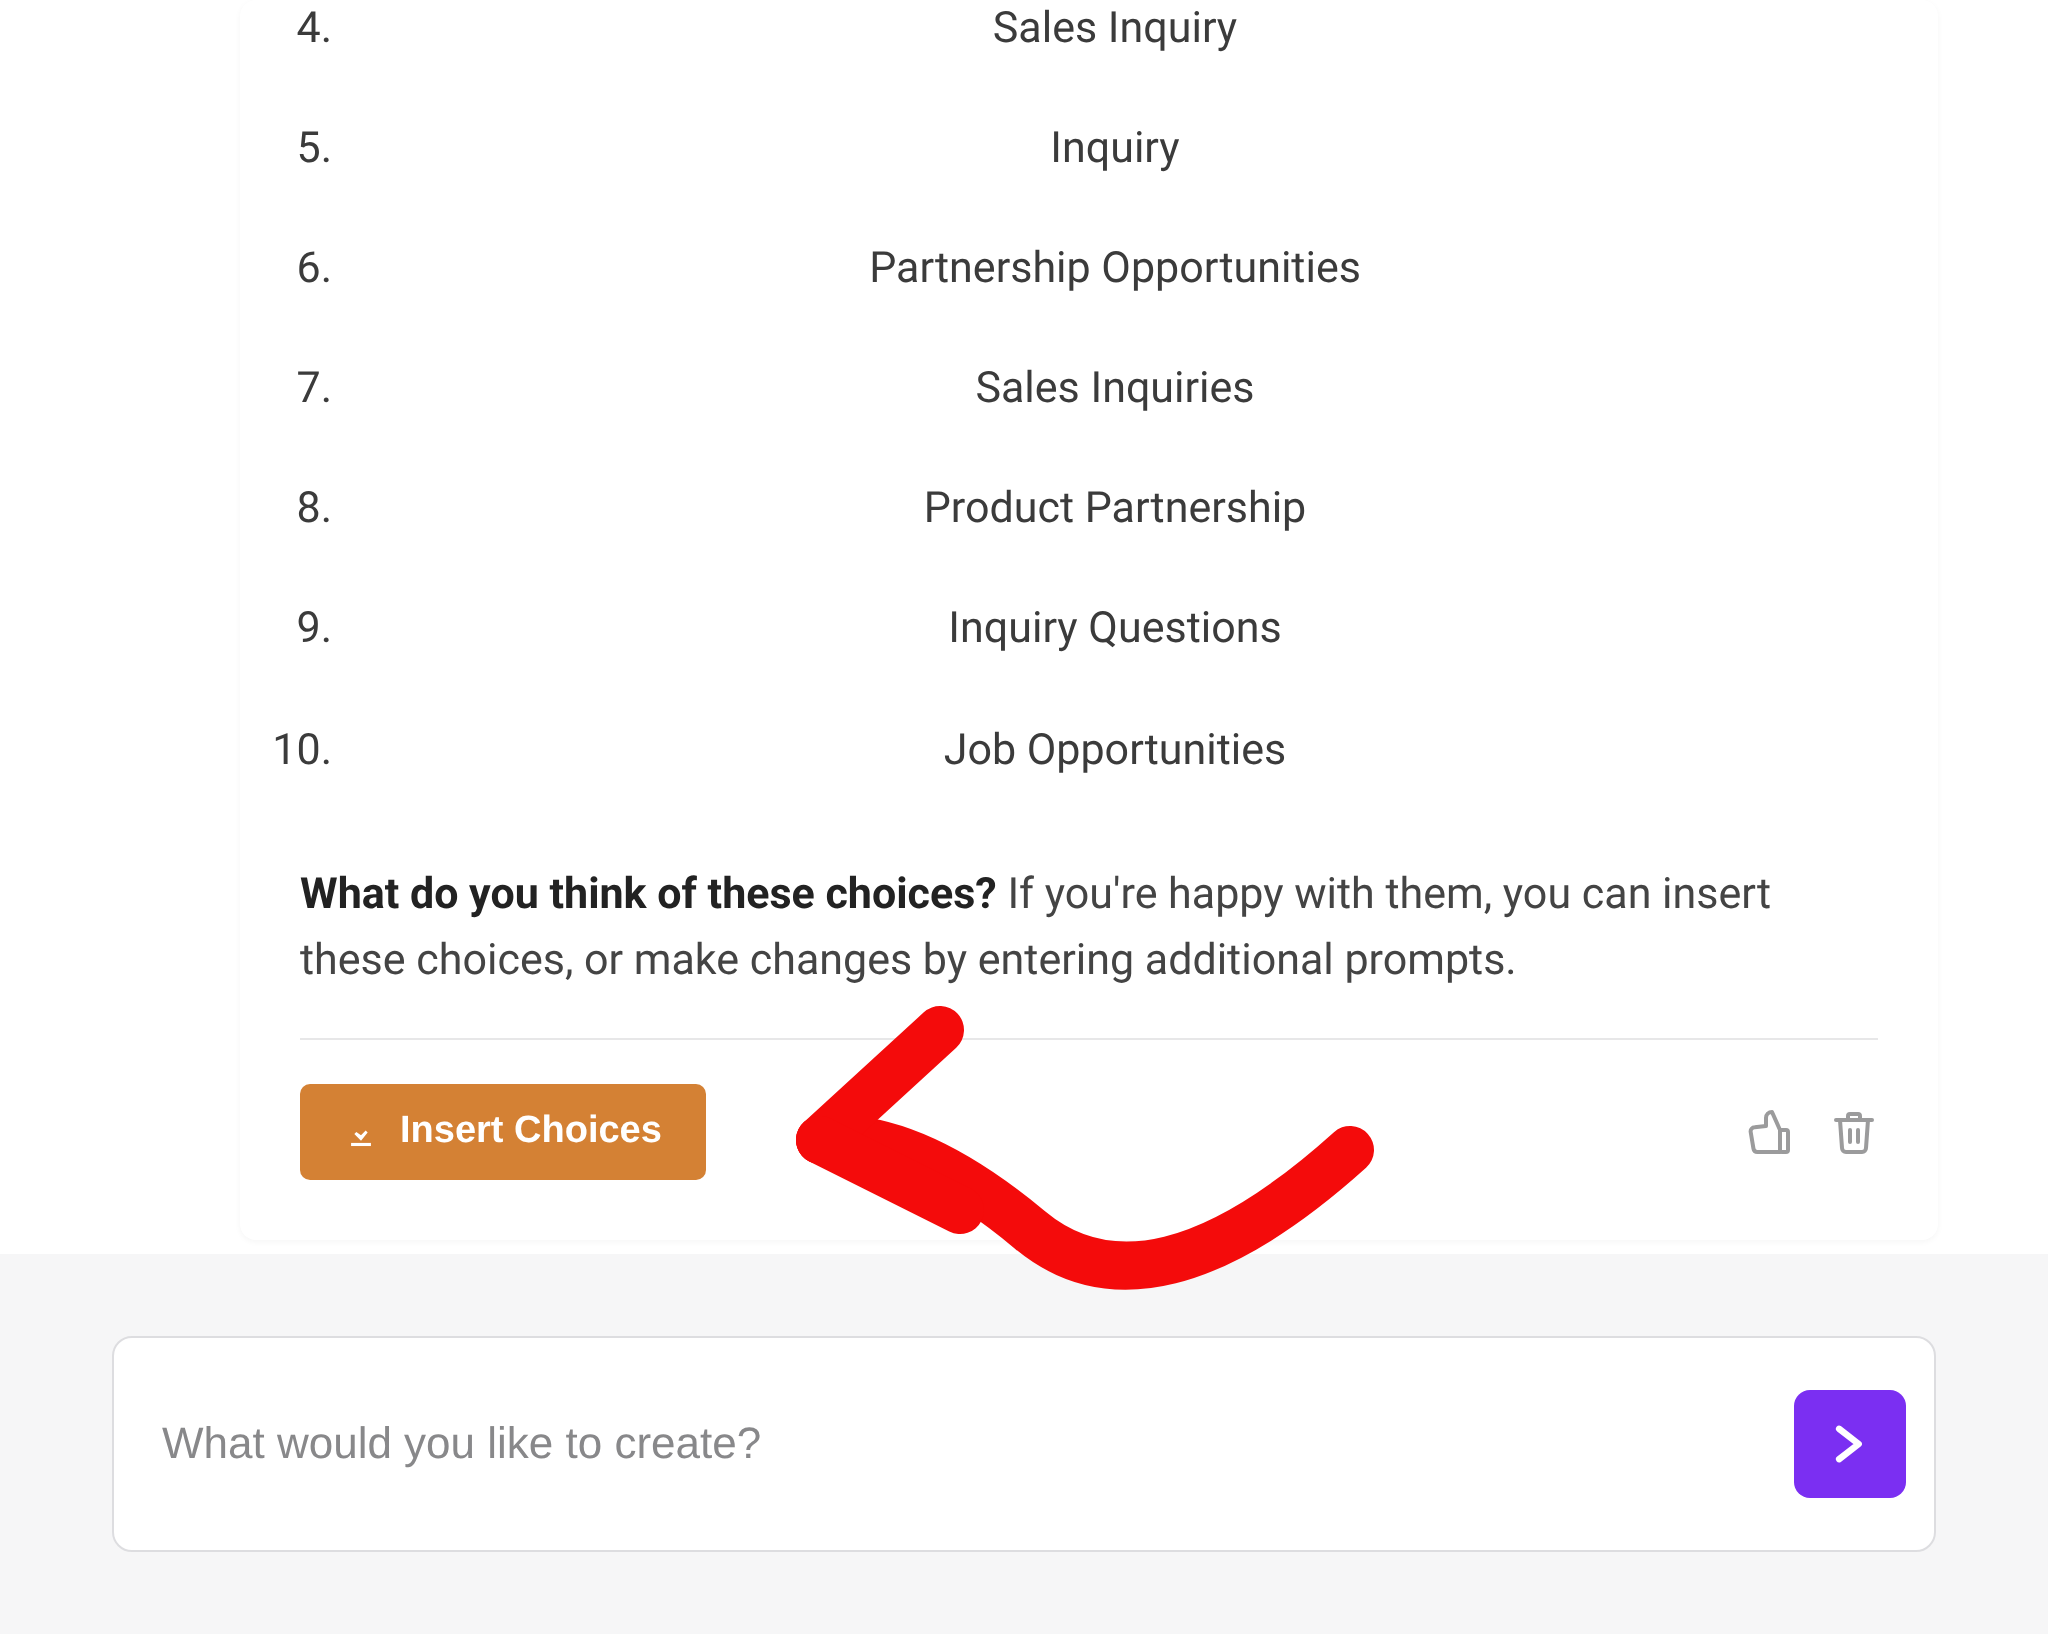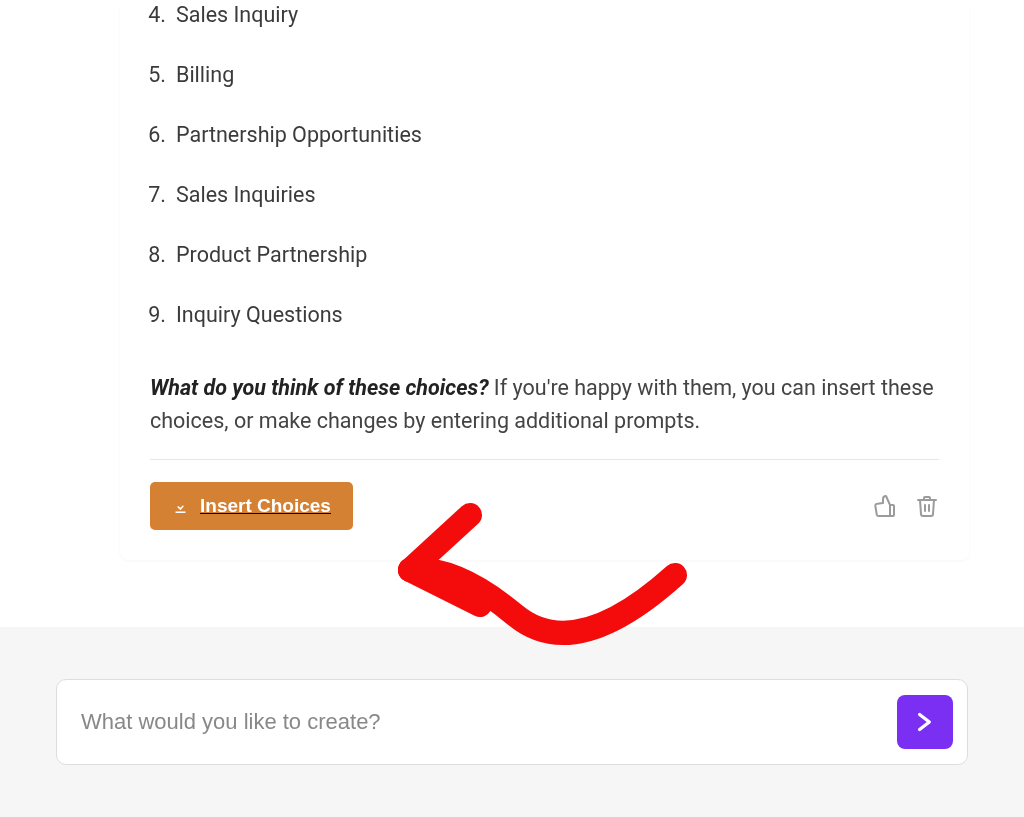--- a/index.html
+++ b/index.html
@@ -41,44 +41,43 @@
     }
     ol.choices li .num {
       width: 56px;
       text-align: right;
       padding-right: 10px;
       color: #3b3b3b;
       flex-shrink: 0;
     }
     ol.choices li .lbl {
       flex: 1;
+      text-align: center;
     }
     .prompt-text {
       font-size: 21.5px;
       color: #444;
       line-height: 1.55;
       margin-top: 40px;
       padding: 0 30px;
     }
     .prompt-text .bold {
       font-weight: 700;
       color: #222;
-      font-style: italic;
     }
     .divider {
       height: 1px;
       background: #e7e7e8;
       margin: 22px 30px 0 30px;
     }
     .action-row {
       display: flex;
       align-items: center;
       justify-content: space-between;
       padding: 22px 30px 0 30px;
-      text-decoration: underline;
     }
     .insert-btn {
       background: #d48134;
       color: #fff;
       border: none;
       border-radius: 5px;
       padding: 13px 22px;
       font-size: 19px;
       font-weight: 600;
       display: inline-flex;
@@ -115,21 +114,21 @@
       align-items: center;
       justify-content: center;
       padding: 0 14px;
     }
     .input-bar {
       background: #fff;
       border: 1px solid #dddde0;
       border-radius: 10px;
       width: 100%;
       max-width: 912px;
-      height: 86px;
+      height: 108px;
       display: flex;
       align-items: center;
       padding: 0 14px 0 24px;
       gap: 14px;
     }
     .input-bar input {
       flex: 1;
       border: none;
       outline: none;
       font-size: 22px;
@@ -163,37 +162,41 @@
 
 <div class="card">
   <div class="content-inner">
     <ol class="choices">
         <li>
           <span class="num">4.</span>
           <span class="lbl">Sales Inquiry</span>
         </li>
         <li>
           <span class="num">5.</span>
-          <span class="lbl">Billing</span>
+          <span class="lbl">Inquiry</span>
         </li>
         <li>
           <span class="num">6.</span>
           <span class="lbl">Partnership Opportunities</span>
         </li>
         <li>
           <span class="num">7.</span>
           <span class="lbl">Sales Inquiries</span>
         </li>
         <li>
           <span class="num">8.</span>
           <span class="lbl">Product Partnership</span>
         </li>
         <li>
           <span class="num">9.</span>
           <span class="lbl">Inquiry Questions</span>
+        </li>
+        <li>
+          <span class="num">10.</span>
+          <span class="lbl">Job Opportunities</span>
         </li>
       </ol>
   </div>
 
   <p class="prompt-text">
     <span class="bold">What do you think of these choices?</span><span> If you're happy with them, you can insert these choices, or make changes by entering additional prompts.</span>
   </p>
 
   <div class="divider"></div>
 

